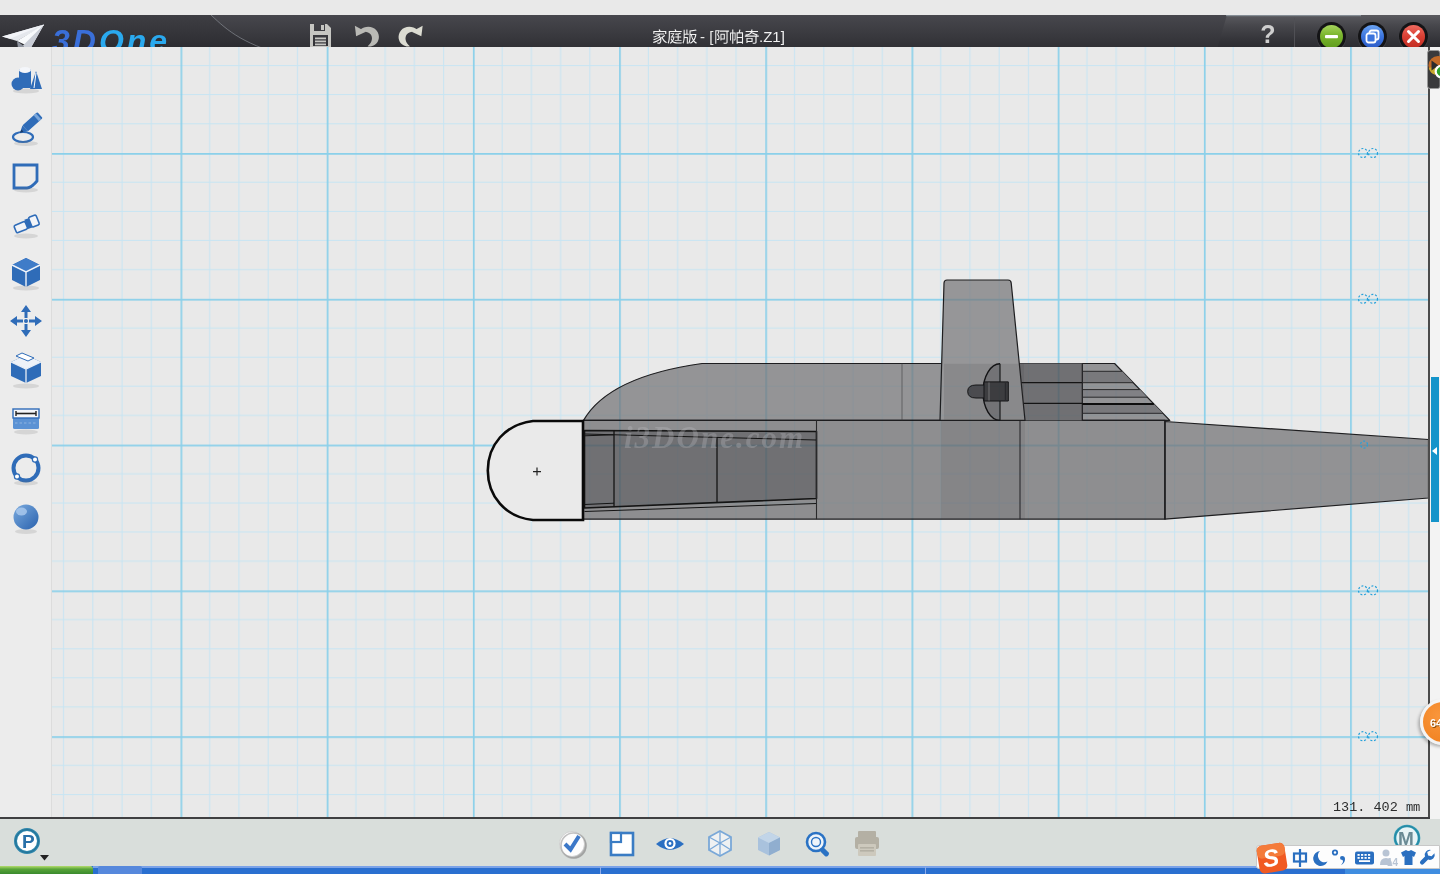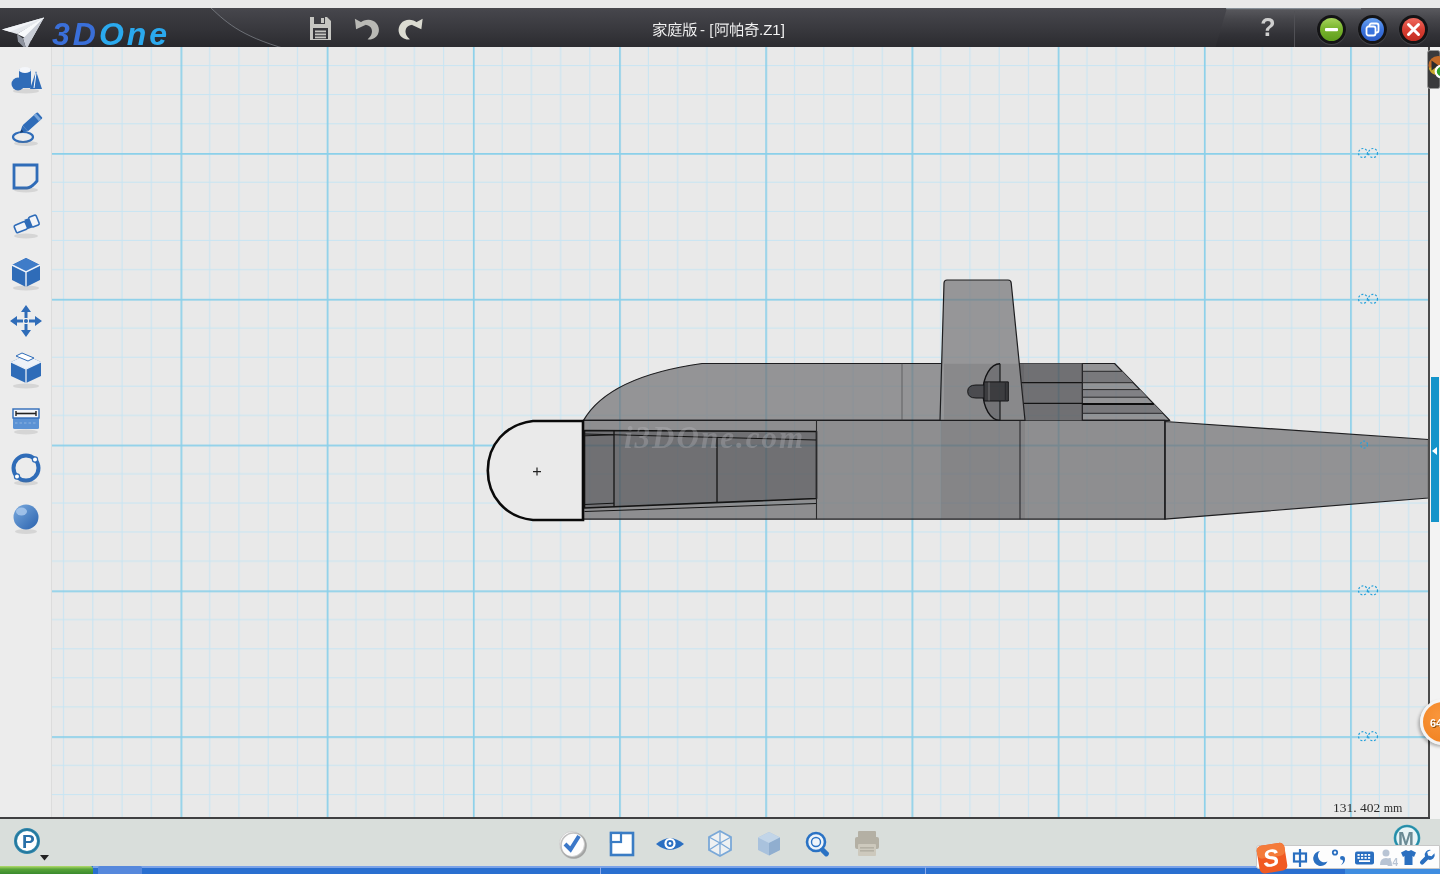--- a/index.html
+++ b/index.html
@@ -1,33 +1,33 @@
 <!DOCTYPE html>
 <html><head>
 <meta charset="utf-8">
 <style>
 * { margin:0; padding:0; box-sizing:border-box; }
 html,body { width:1440px; height:874px; overflow:hidden; background:#e9e9e9; font-family:"Liberation Sans", sans-serif; }
 #stage { position:relative; width:1440px; height:874px; overflow:hidden; }
-#titlebar { position:absolute; left:0; top:8px; width:1204px; height:47px; background:linear-gradient(180deg,#3e3e43 0%,#333338 45%,#26262a 88%,#1b1b1e 100%); }
+#titlebar { position:absolute; left:0; top:15px; width:1204px; height:47px; background:linear-gradient(180deg,#3e3e43 0%,#333338 45%,#26262a 88%,#1b1b1e 100%); }
 #helpq { position:absolute; left:1256px; top:5px; width:24px; color:#cfcfcf; font-size:25px; font-weight:bold; text-align:center; }
 #vsep { position:absolute; left:1294px; top:3px; width:1px; height:39px; background:#505055; }
 .wbtn { position:absolute; top:7px; width:29px; height:29px; border-radius:50%; background:#141416; box-shadow:0 1px 1px rgba(255,255,255,0.14); }
 .wbtn .inner { position:absolute; left:3px; top:3px; width:23px; height:23px; border-radius:50%; }
 #btn-min { left:1317px; }
 #btn-min .inner { background:linear-gradient(180deg,#a6d45c 0%,#7ab52e 45%,#5f9c1c 100%); }
 #btn-max { left:1358px; }
 #btn-max .inner { background:linear-gradient(180deg,#6aa3f2 0%,#3b74dd 50%,#2d5dc8 100%); }
 #btn-close { left:1399px; }
 #btn-close .inner { background:linear-gradient(180deg,#ef6a5f 0%,#d93f33 50%,#c22d22 100%); }
 #lefttb { position:absolute; left:0; top:47px; width:52px; height:771px; background:#ececec; border-right:1px solid #dcdcdc; }
 #canvas { position:absolute; left:52px; top:47px; width:1377px; height:771px; background:#5eead4; }
 #canvasborder { position:absolute; left:52px; top:47px; width:1378px; height:772px; border-right:2px solid #4b4b4b; border-bottom:2px solid #404040; pointer-events:none; }
 #rightstrip { position:absolute; left:1430px; top:47px; width:10px; height:772px; background:#f3f3f3; }
-#mmlabel { position:absolute; left:1333px; top:800px; font-family:Liberation Serif, serif; font-size:13.5px; color:#2c2c2c; }
+#mmlabel { position:absolute; left:1333px; top:800px; font-family:Liberation Mono, monospace; font-size:13.5px; color:#2c2c2c; }
 #bluetab { position:absolute; left:1431px; top:377px; width:8px; height:145px; background:#1494ca; }
 #bluetab:after { content:""; position:absolute; left:1px; top:70px; border-top:4px solid transparent; border-bottom:4px solid transparent; border-right:5px solid #ffffff; }
 #circle64 { position:absolute; left:1420px; top:699px; width:46px; height:46px; border-radius:50%; background:radial-gradient(circle at 40% 35%,#f9963c,#ef7d1a); border:3px solid #f4f4f4; box-shadow:-2px 2px 3px rgba(0,0,0,0.25); }
 #circle64 span { position:absolute; left:7px; top:15px; color:#fff; font-size:11px; font-weight:bold; text-shadow:1px 1px 0 #8a4a08; }
 #bottombar { position:absolute; left:0; top:819px; width:1440px; height:47px; background:#d9dedb; }
 #taskbar { position:absolute; left:0; top:866px; width:1440px; height:8px; background:#2a6fd0; }
 #tb-green { position:absolute; left:0; top:0; width:93px; height:8px; background:linear-gradient(180deg,#b4dc6e 0%,#58a438 40%,#3a8a2e 100%); border-radius:0 3px 0 0; }
 #tb-blue-hl { position:absolute; left:93px; top:0; width:1347px; height:1.5px; background:#7aa2e8; }
 #tb-btn { position:absolute; left:98px; top:0; width:44px; height:8px; background:#5688dc; border-radius:2px 2px 0 0; }
 .tb-sep { position:absolute; top:1px; width:1px; height:7px; background:#8fabe8; }

